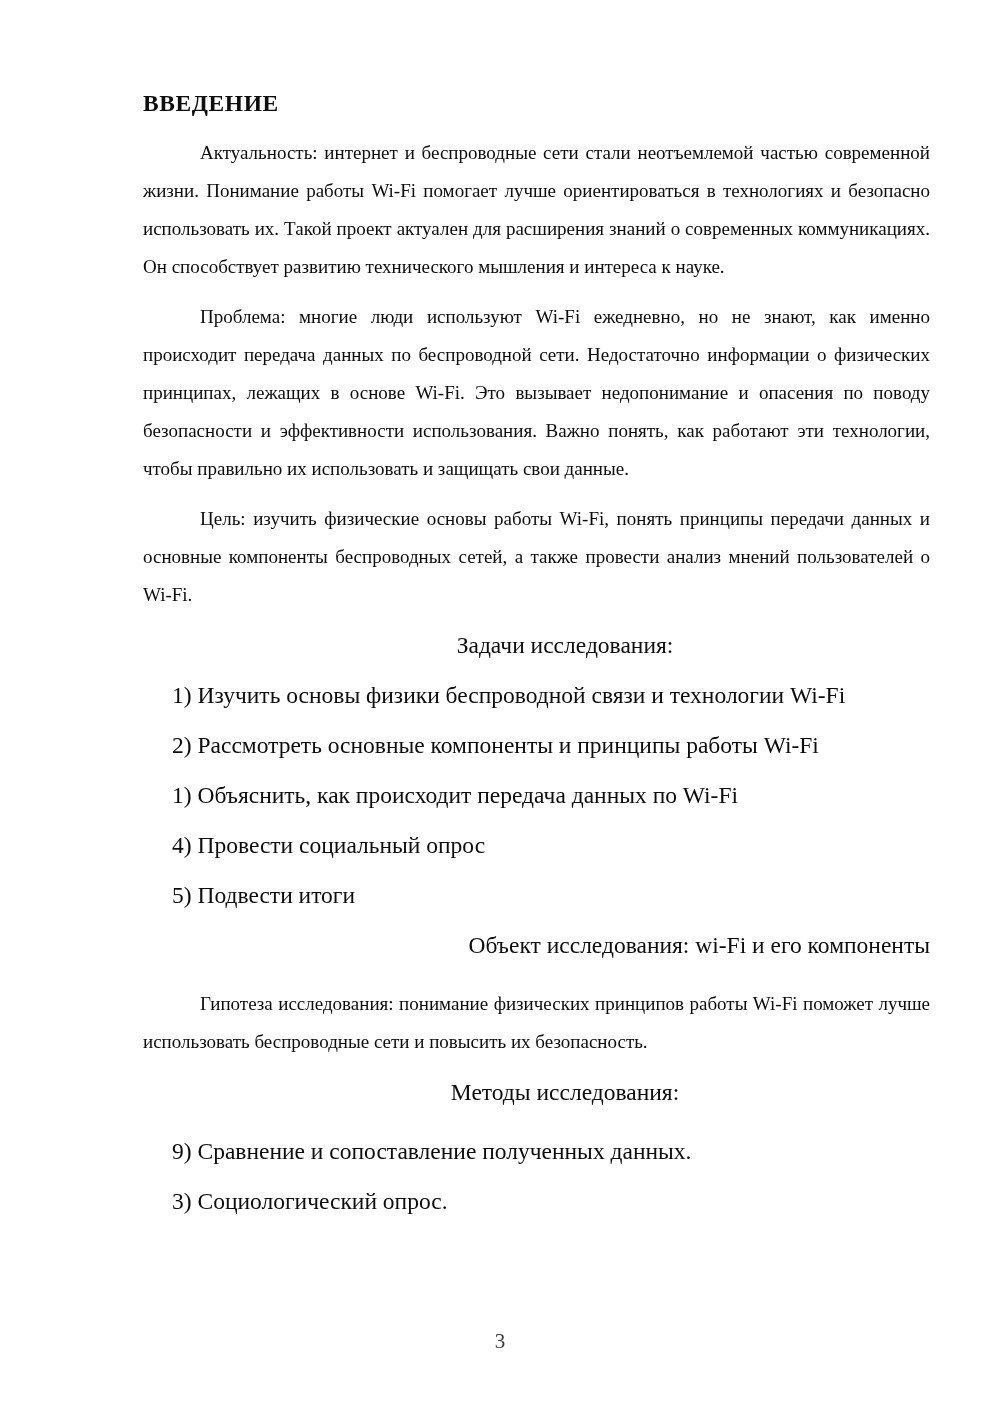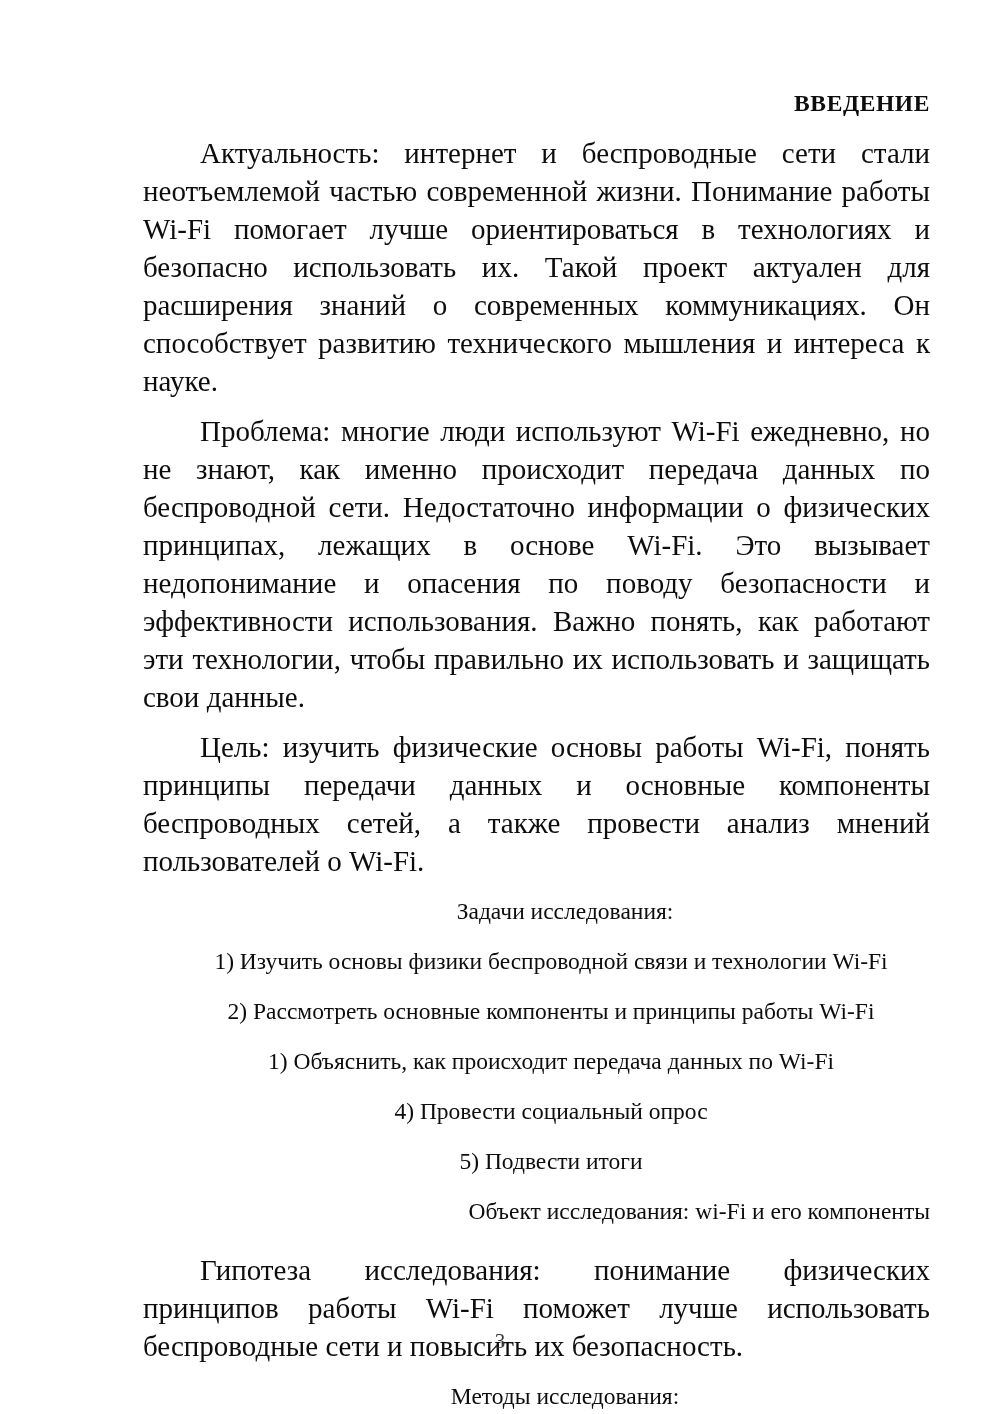--- a/index.html
+++ b/index.html
@@ -23,27 +23,27 @@
   }
   .content {
     position: absolute;
     left: 143px;
     top: 88px;
     width: 787px;
   }
   .doc-title {
     font-size: 23.5px;
     font-weight: bold;
-    text-align: right;
+    text-align: left;
     letter-spacing: 0.6px;
     line-height: 30px;
     margin: 0 0 16px 0;
   }
   .para {
-    font-size: 29px;
+    font-size: 19px;
     line-height: 38px;
     text-align: justify;
     text-justify: inter-word;
     margin: 0 0 3px 0;
     text-indent: 57px;
     hyphens: none;
   }
   
 
   .subhead {
@@ -58,21 +58,21 @@
     line-height: 38px;
     margin: 0 0 3px 0;
     text-indent: 57px;
     text-align: right;
   }
   .numbered {
     font-size: 23.5px;
     line-height: 38px;
     margin: 0 0 3px 0;
     padding-left: 29px;
-    text-align: center;
+    text-align: left;
   }
   .gap-sm { height: 9px; }
 
   .page-number {
     position: absolute;
     left: 0;
     right: 0;
     top: 1328px;
     text-align: center;
     font-size: 21px;

